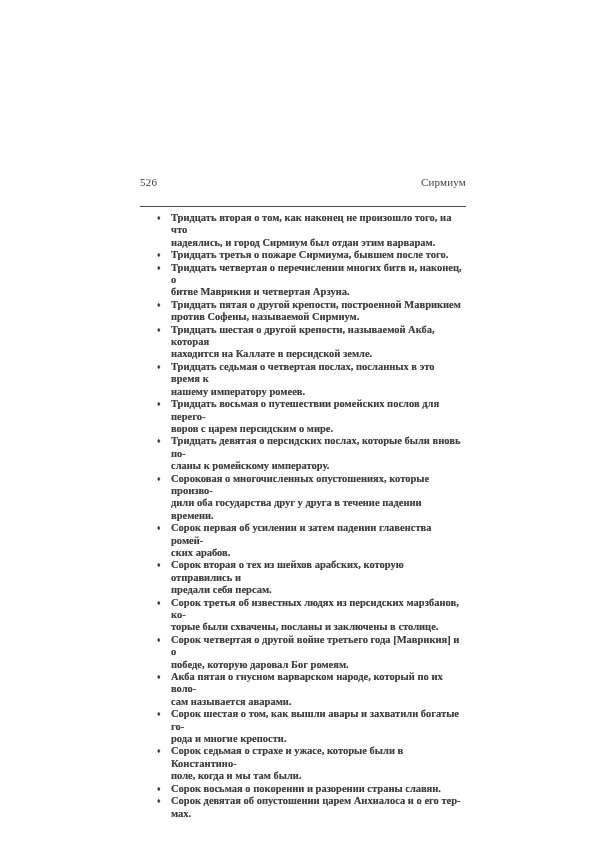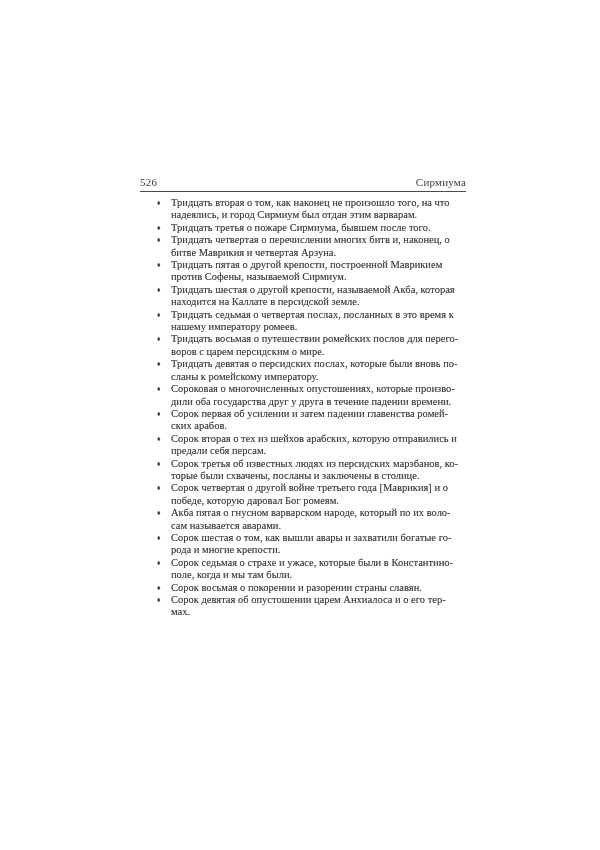--- a/index.html
+++ b/index.html
@@ -19,21 +19,21 @@
     left: 140px;
     top: 176px;
     width: 326px;
   }
   .page-header {
     display: flex;
     justify-content: space-between;
     align-items: baseline;
     font-size: 11px;
     color: #3f3f3f;
-    padding-bottom: 3px;
+    padding-bottom: 18px;
     border-bottom: 1px solid #4a4a4a;
     letter-spacing: 0.2px;
   }
   .toc {
     list-style: none;
     margin: 5px 0 0 0;
     padding: 0;
     font-size: 10.5px;
     line-height: 12.4px;
     color: #3e3e3e;
@@ -48,29 +48,30 @@
     flex: 0 0 14px;
     width: 14px;
     font-size: 7px;
     line-height: 12.4px;
     color: #3e3e3e;
     text-align: left;
   }
   .entry-text {
     white-space: pre-line;
     flex: 1 1 auto;
+    font-weight: bold;
   }
 </style>
 </head>
 <body>
 
 <div class="sheet">
   <div class="page-header">
     <span>526</span>
-    <span>Сирмиума</span>
+    <span>Сирмиум</span>
   </div>
   <ul class="toc" id="toc">
       <li>
         <span class="bullet">♦</span>
         <span class="entry-text">Тридцать вторая о том, как наконец не произошло того, на что
 надеялись, и город Сирмиум был отдан этим варварам.</span>
       </li>
       <li>
         <span class="bullet">♦</span>
         <span class="entry-text">Тридцать третья о пожаре Сирмиума, бывшем после того.</span>

